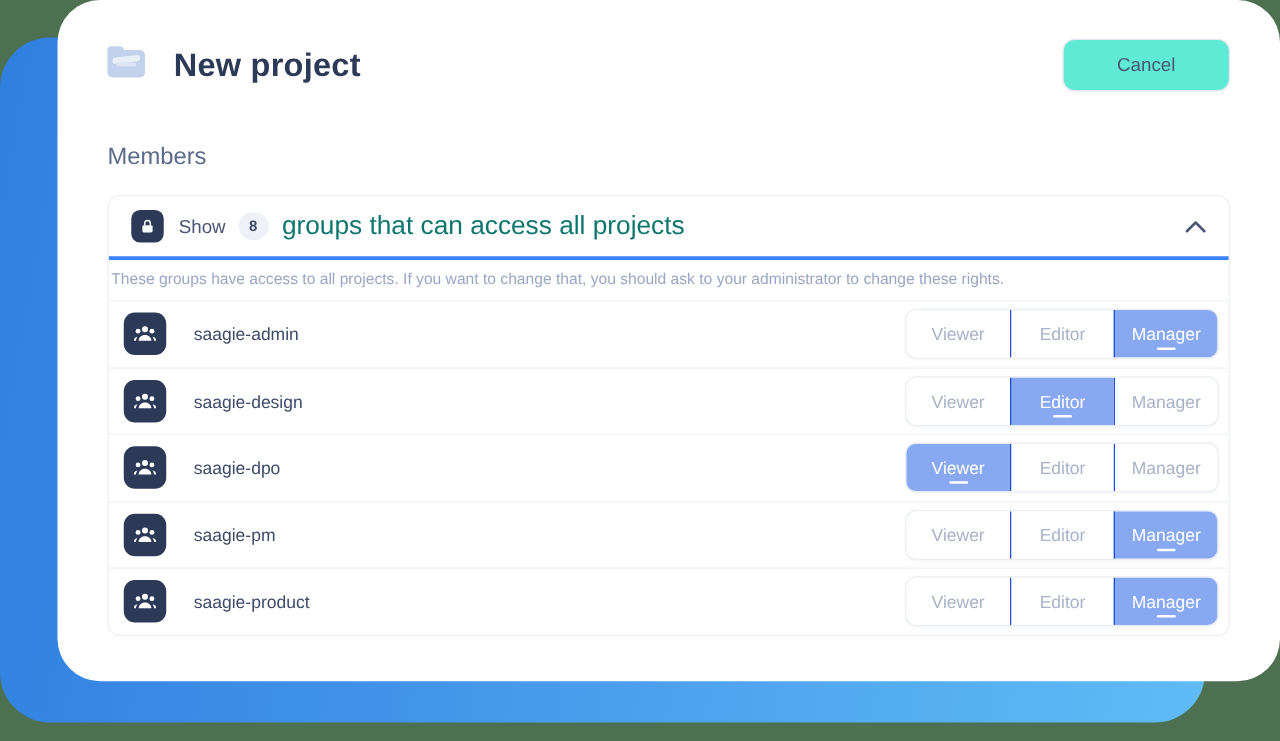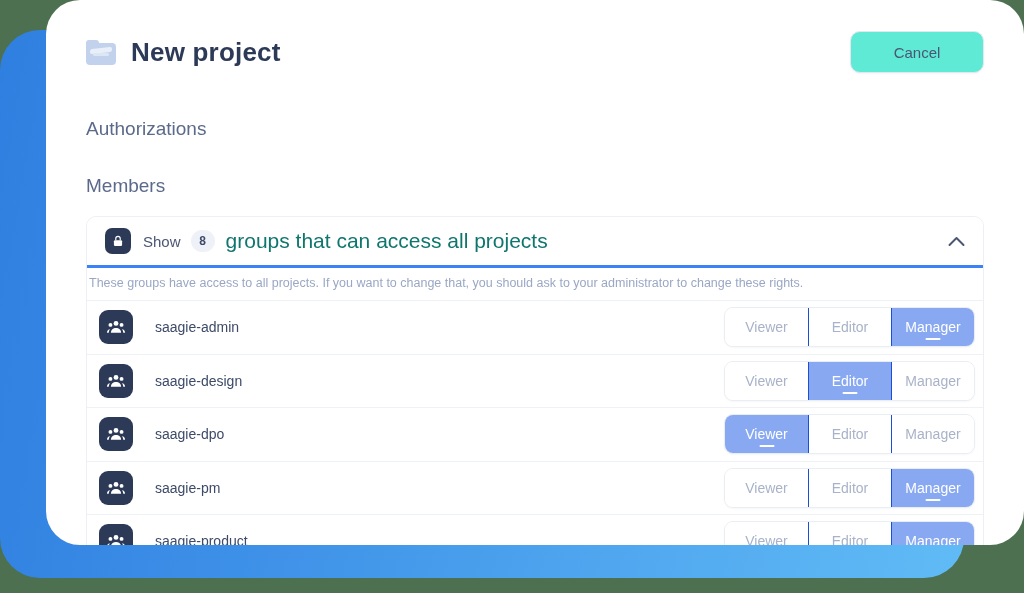--- a/index.html
+++ b/index.html
@@ -49,22 +49,21 @@
   .header {
     display: flex;
     align-items: center;
     justify-content: space-between;
     height: 96px;
     padding-top: 8px;
   }
 
   .title-wrap {
     display: flex;
-    align-items: center;
-    gap: 15px;
+    gap: 23px;
   }
 
   .folder-icon {
     width: 30px;
     height: 25px;
     position: relative;
     flex: none;
   }
   .folder-icon .body {
     position: absolute;
@@ -287,21 +286,20 @@
           <span class="tab"></span>
           <span class="body"></span>
           <span class="flap"></span>
           <span class="flap2"></span>
         </span>
         <span class="page-title">New project</span>
       </div>
       <button class="cancel-btn">Cancel</button>
     </div>
 
-    <div class="section-heading">Authorizations</div>
     <div class="section-heading members">Members</div>
 
     <div class="groups-panel">
 
       <div class="groups-toggle">
         <span class="lock-badge">
           <svg width="14" height="14" viewBox="0 0 24 24" fill="none">
             <rect x="5" y="10.5" width="14" height="10" rx="2" fill="#ffffff"></rect>
             <path d="M8.2 10.5V7.8a3.8 3.8 0 0 1 7.6 0v2.7" stroke="#ffffff" stroke-width="2" fill="none"></path>
           </svg>

